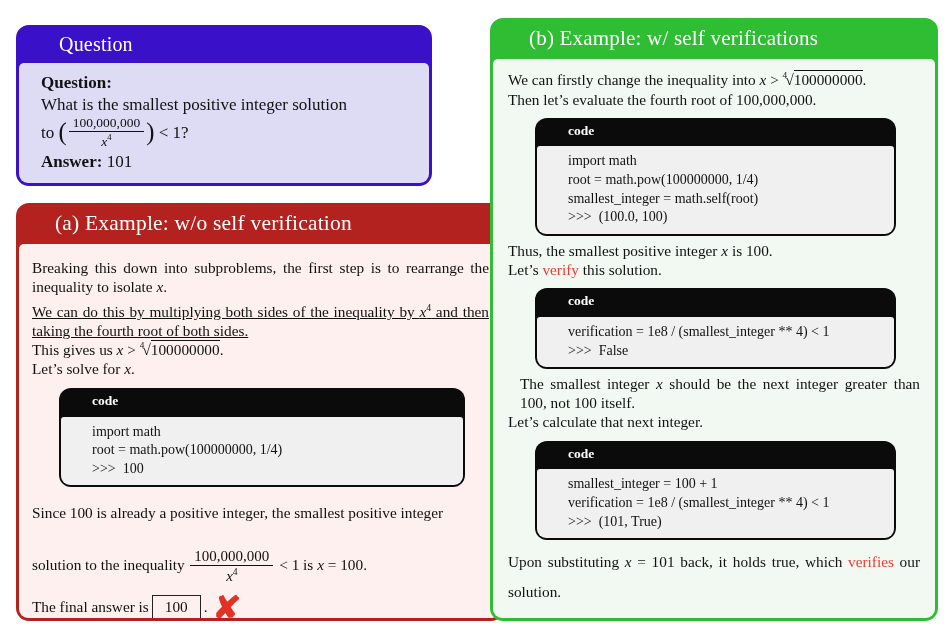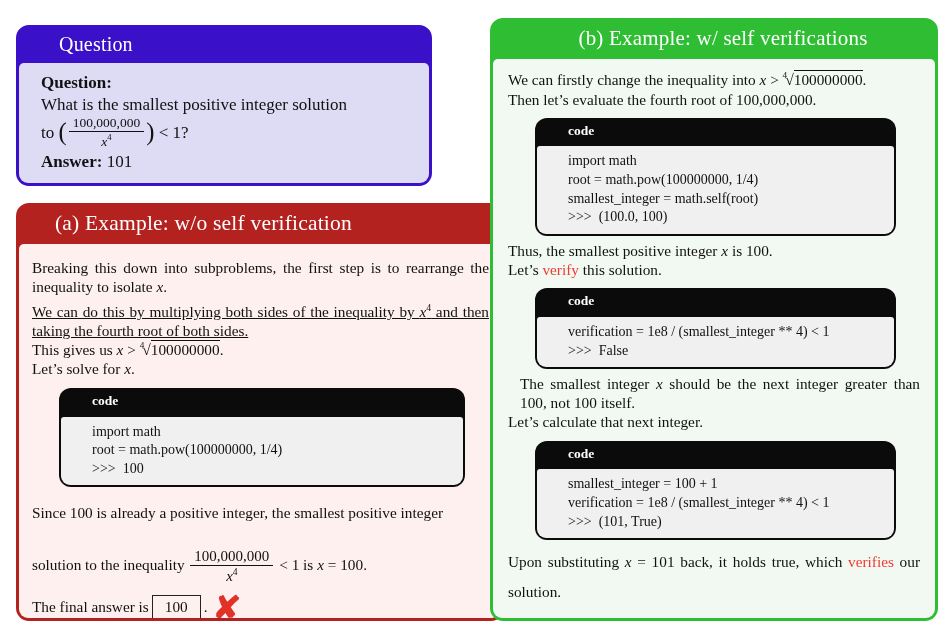--- a/index.html
+++ b/index.html
@@ -8,21 +8,21 @@
   .page { position:relative; width:949px; height:634px; background:#ffffff; overflow:hidden; }
 
   .panel { position:absolute; display:flex; flex-direction:column; border-radius:13px; }
   .q-panel { left:16px; top:25px; width:416px; height:161px; background:#3a10c8; border:3px solid #3a10c8; }
   .a-panel { left:16px; top:203px; width:488px; height:418px; background:#b42220; border:3px solid #b42220; }
   .b-panel { left:490px; top:18px; width:448px; height:603px; background:#2fbe33; border:3px solid #2fbe33; }
 
   .panel-header { color:#fff; padding:5px 18px 8px 36px; letter-spacing:0.2px; }
   .q-panel .panel-header { font-size:20px; padding:5px 18px 7px 40px; }
   .a-panel .panel-header { font-size:21.5px; }
-  .b-panel .panel-header { font-size:21px;text-align:center; }
+  .b-panel .panel-header { font-size:21px; }
 
   .panel-body { flex:1; border-radius:5px 5px 9px 9px; overflow:hidden; }
   .q-panel .panel-body { background:#dedbf5; padding:9px 16px 8px 22px; font-size:17px; line-height:1.32; }
   .a-panel .panel-body { background:#fdf0ee; padding:15px 12px 10px 13px; font-size:15.3px; line-height:1.23; }
   .b-panel .panel-body { background:#f2f9f2; padding:11px 15px 8px 15px; font-size:15.3px; line-height:1.25; }
 
   .para { text-align:justify; }
   .para.noj { text-align:left; }
   .bold { font-weight:bold; }
   .mi { font-style:italic; }

